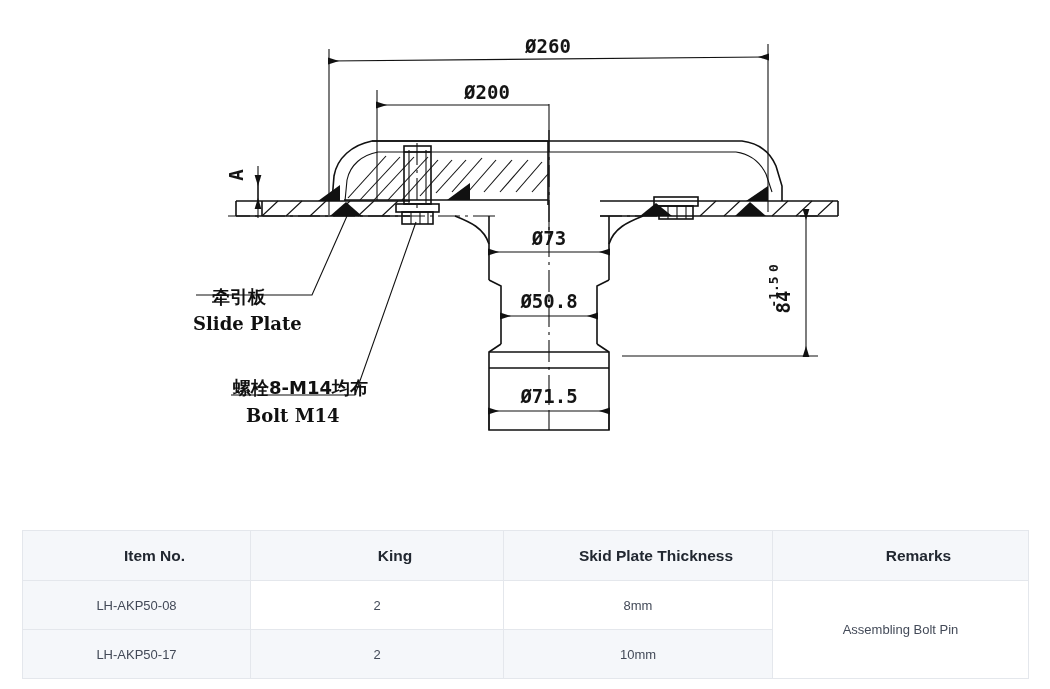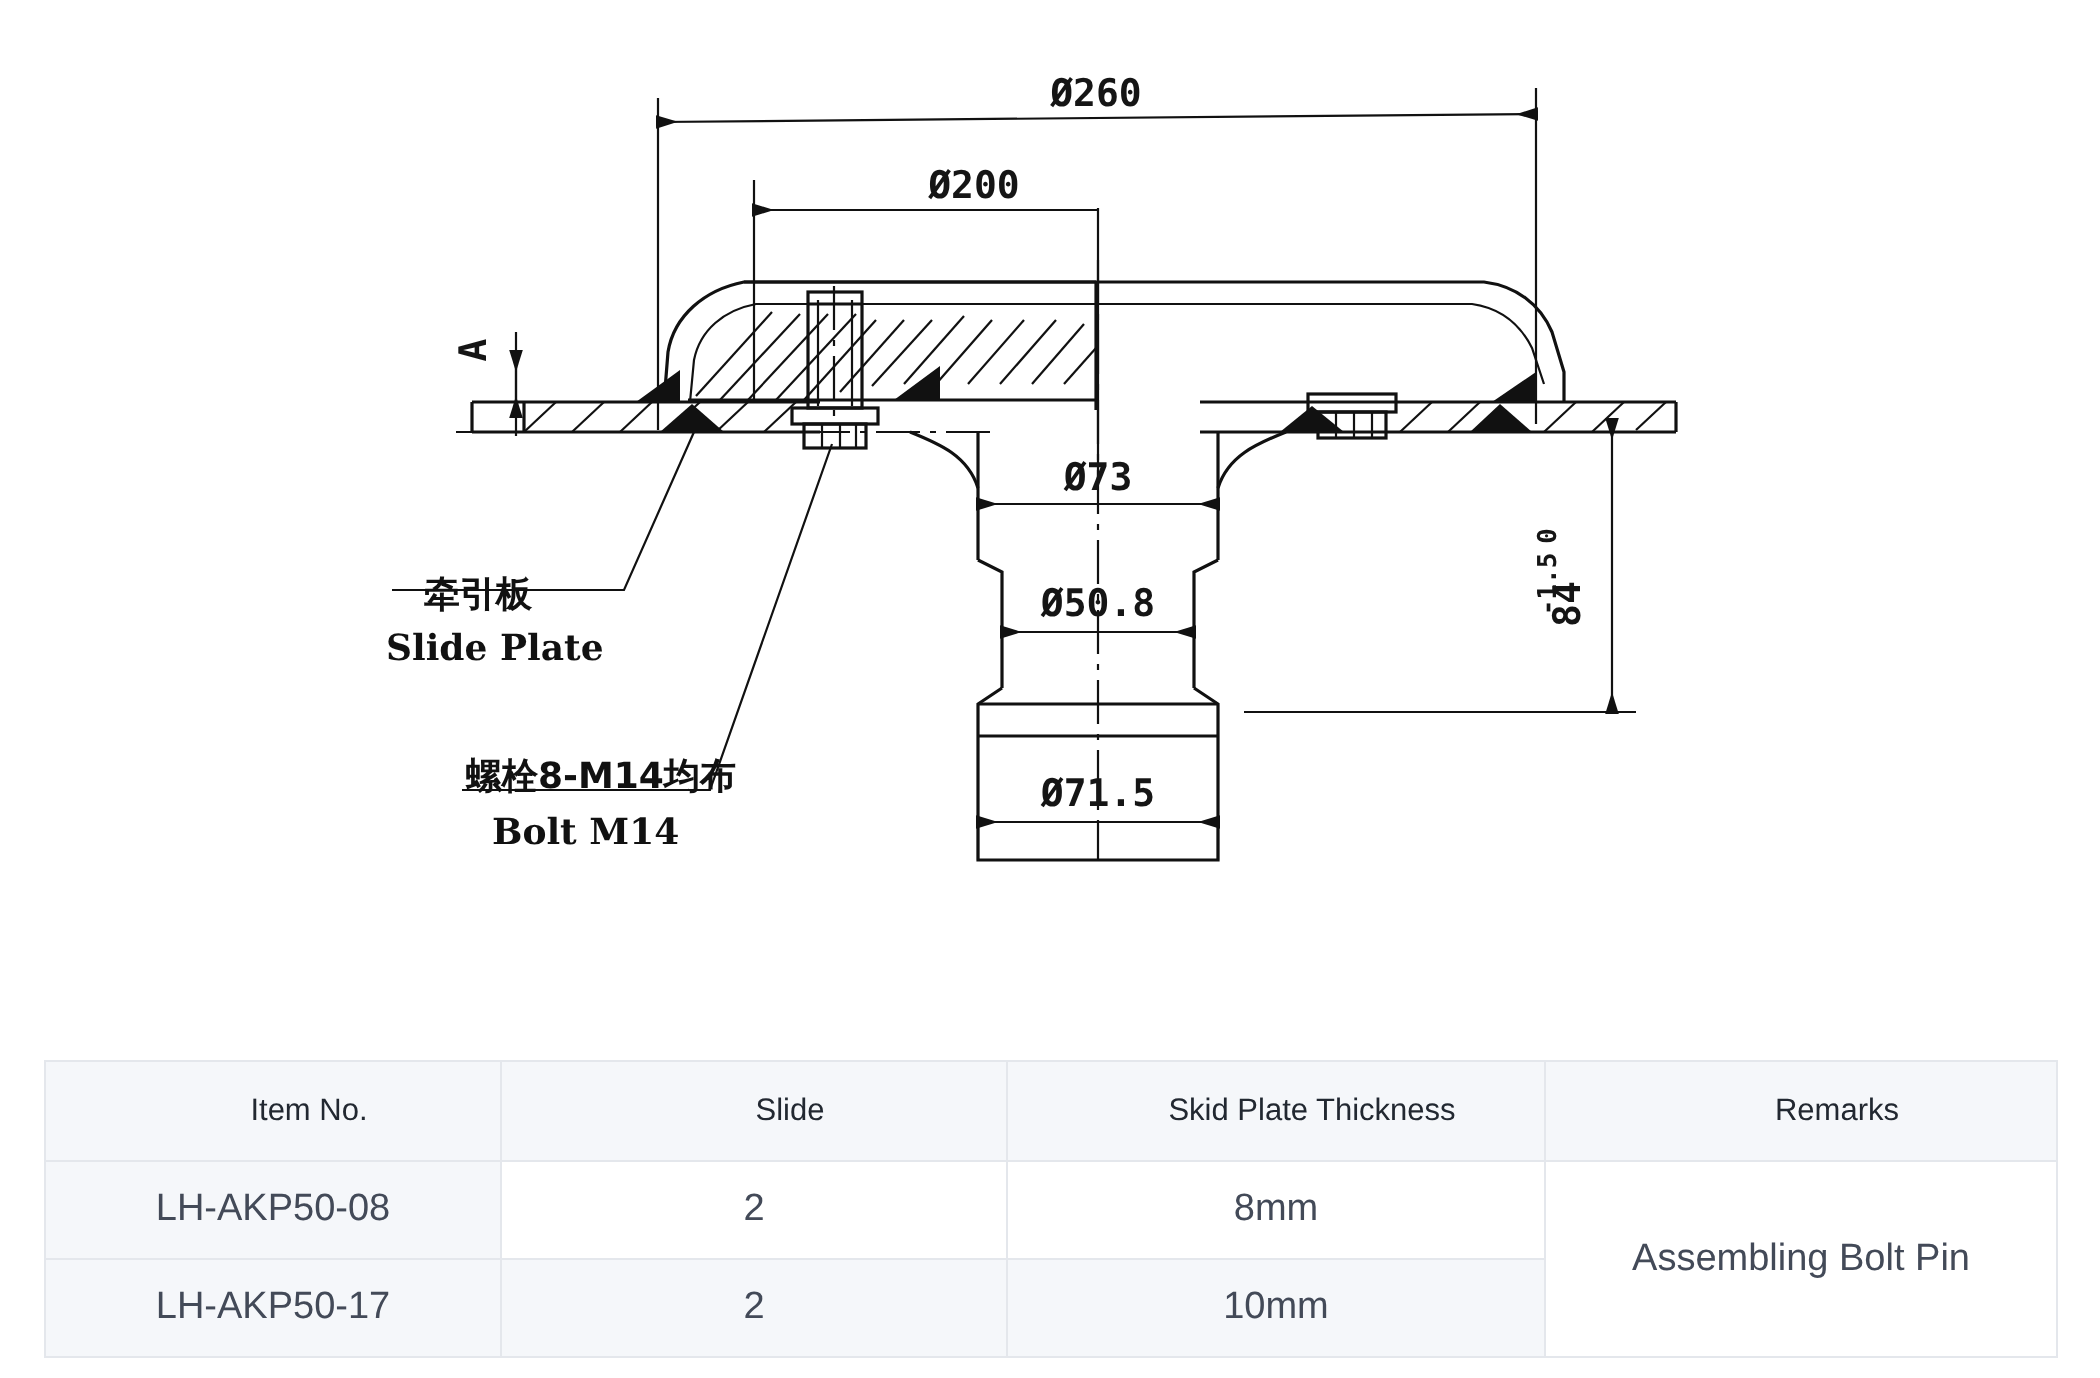--- a/index.html
+++ b/index.html
@@ -57,28 +57,28 @@
   table.spec th, table.spec td{
     border:1px solid #e4e7ec;
     text-align:center;
     color:#3c4352;
     font-size:15px;
     padding:0;
   }
   table.spec th{
     height:49px;
     background:#f5f7fa;
-    font-weight:400;
+    font-weight:700;
     color:#222831;
     font-size:15.5px;
     padding-left:36px;
   }
   table.spec td{
     height:48px;
-    font-size:19px;
+    font-size:13px;
     color:#434a58;
   }
   td.shade{background:#f5f7fa;}
   td.plain{background:#ffffff;}
   td.remarks{background:#ffffff;vertical-align:middle;}
   col.c1{width:228px;}
   col.c2{width:253px;}
   col.c3{width:269px;}
   col.c4{width:256px;}
 </style>
@@ -281,21 +281,21 @@
   <table class="spec">
     <colgroup>
       <col class="c1">
         <col class="c2">
         <col class="c3">
         <col class="c4">
     </colgroup>
     <thead>
       <tr>
         <th>Item No.</th>
-        <th>Slide</th>
+        <th>King</th>
         <th>Skid Plate Thickness</th>
         <th>Remarks</th>
       </tr>
     </thead>
     <tbody>
       <tr>
         <td class="shade">LH-AKP50-08</td>
         <td class="plain">2</td>
         <td class="plain">8mm</td>
         <td class="remarks" rowspan="2">Assembling Bolt Pin</td>

